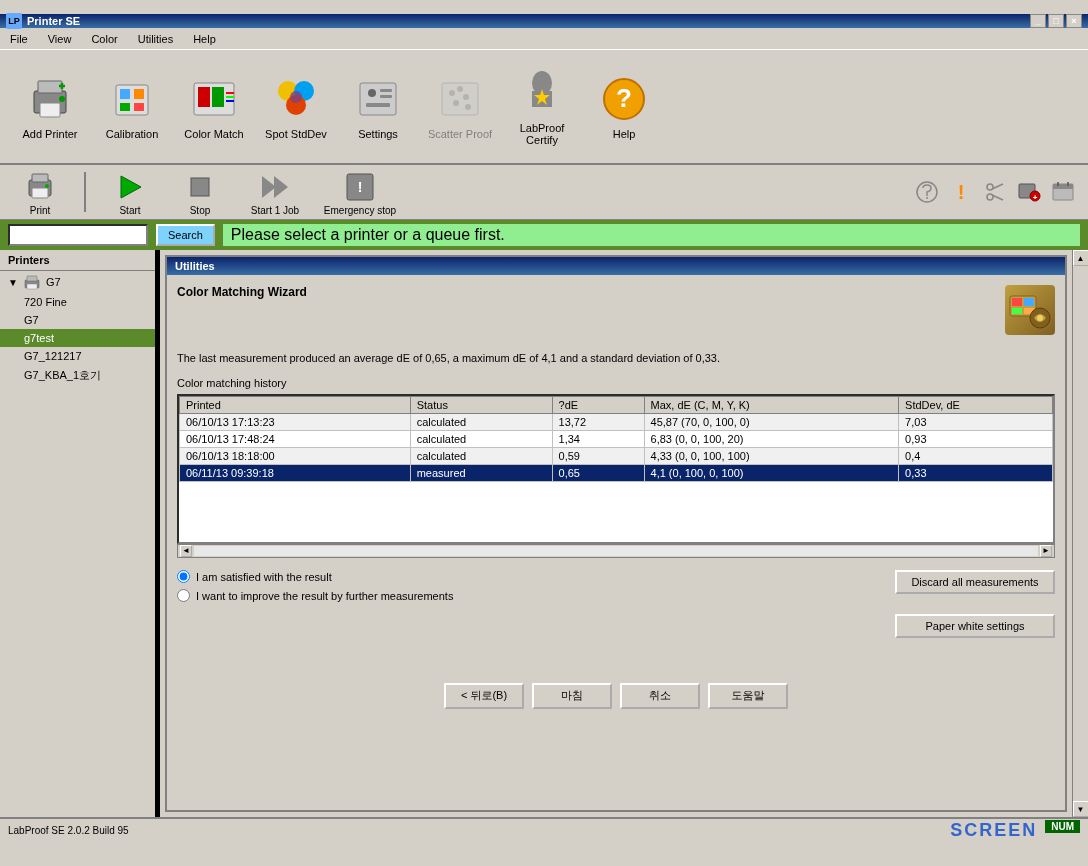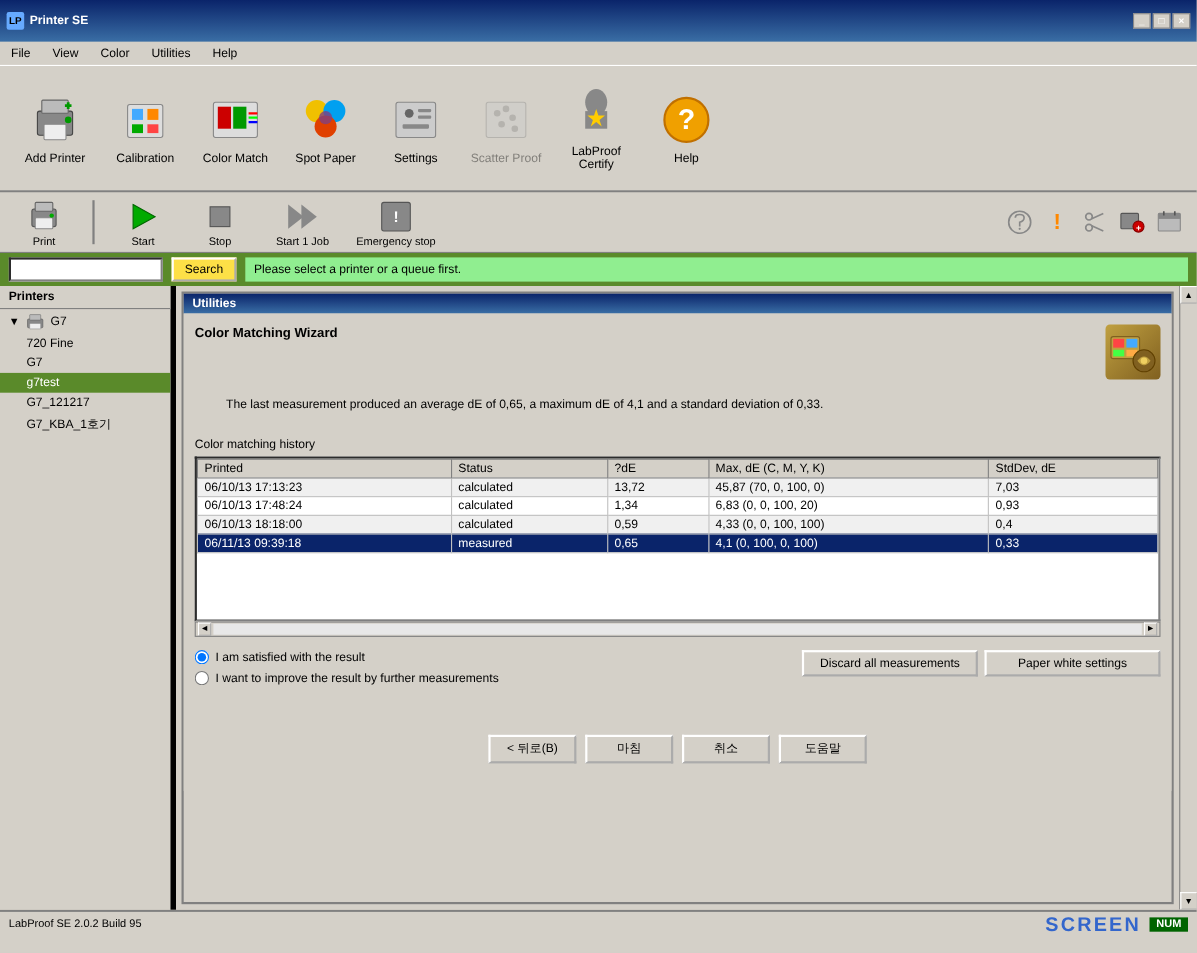--- a/index.html
+++ b/index.html
@@ -2,27 +2,28 @@
 <html><head>
   <meta charset="utf-8">
   <style>
     * { margin: 0; padding: 0; box-sizing: border-box; }
     body { width: 1088px; height: 866px; font-family: 'Arial', sans-serif; font-size: 11px; background: #d4d0c8; overflow: hidden; }
 
     
     #titlebar {
       background: linear-gradient(to bottom, #0a246a, #3a6ea5);
       color: white;
-      height: 38px;
+      height: 14px;
       display: flex;
       align-items: center;
       padding: 0 6px;
       font-size: 11px;
       font-weight: bold;
       user-select: none;
+      margin-top: 14px;
     }
     #titlebar-icon { width: 16px; height: 16px; margin-right: 5px; background: #6af; border-radius: 2px; font-size: 9px; display: flex; align-items: center; justify-content: center; color: #000; }
     #titlebar-title { flex: 1; }
     #titlebar-buttons { display: flex; gap: 2px; }
     .title-btn { width: 16px; height: 14px; background: #d4d0c8; border: 1px solid #888; display: flex; align-items: center; justify-content: center; font-size: 9px; cursor: pointer; }
 
     
     #menubar {
       background: #d4d0c8;
       height: 22px;
@@ -87,22 +88,22 @@
     
     #searchbar {
       background: #5a8a2a;
       height: 30px;
       display: flex;
       align-items: center;
       padding: 0 8px;
       gap: 8px;
     }
     #search-input { width: 140px; height: 22px; border: 2px inset #808080; padding: 2px 4px; font-size: 11px; background: white; }
-    #search-btn { height: 22px; padding: 0 10px; font-size: 11px; background: #fde047; border: 2px outset #fff; cursor: pointer; }
-    #search-msg { color: #000; font-size: 11px; background: #90ee90; padding: 2px 8px; flex: 1; height: 22px; display: flex; align-items: center; }
+    #search-btn { height: 22px; padding: 0 10px; font-size: 11px; background: #7dd3fc; border: 2px outset #fff; cursor: pointer; }
+    #search-msg { color: #000; font-size: 16px; background: #90ee90; padding: 2px 8px; flex: 1; height: 22px; display: flex; align-items: center; }
 
     
     #main-area {
       display: flex;
       height: calc(866px - 22px - 22px - 115px - 55px - 30px - 25px);
       background: #d4d0c8;
     }
 
     
     #sidebar {
@@ -168,23 +169,22 @@
       background: linear-gradient(135deg, #c0a040, #806020);
       border-radius: 4px;
       display: flex;
       align-items: center;
       justify-content: center;
       font-size: 20px;
     }
     #stat-text {
       font-size: 11px;
       line-height: 1.5;
-      margin-bottom: 21px;
+      margin-bottom: 10px;
       max-width: 600px;
-      text-align: center;
     }
     #history-title { font-size: 11px; margin-bottom: 5px; }
 
     
     #history-table-container {
       border: 2px inset #808080;
       background: white;
       height: 170px;
       overflow-y: auto;
       overflow-x: auto;
@@ -210,21 +210,21 @@
     
     #options-area {
       margin-top: 12px;
       display: flex;
       justify-content: space-between;
       align-items: flex-start;
     }
     #radio-group { display: flex; flex-direction: column; gap: 6px; }
     .radio-option { display: flex; align-items: flex-end; gap: 6px; font-size: 11px; cursor: pointer; }
     .radio-option input[type=radio] { cursor: pointer; }
-    #action-buttons { display: flex; flex-direction: row; gap: 6px; align-items: center; }
+    #action-buttons { display: flex; flex-direction: column; gap: 20px; align-items: center; }
     .action-btn {
       width: 160px;
       height: 24px;
       background: #d4d0c8;
       border: 2px outset #fff;
       font-size: 11px;
       cursor: pointer;
       text-align: center;
     }
 
@@ -251,21 +251,21 @@
       height: 25px;
       display: flex;
       align-items: center;
       justify-content: space-between;
       padding: 0 8px;
       border-top: 2px solid #808080;
       font-size: 10px;
     }
     #statusbar-right {
       display: flex;
-      align-items: center;
+      align-items: flex-start;
       gap: 8px;
       margin-left: 28px;
     }
     #screen-logo {
       font-size: 18px;
       font-weight: bold;
       color: #3366cc;
       letter-spacing: 2px;
     }
     #num-badge {
@@ -366,21 +366,21 @@
 
   <div class="tool-btn">
     <div class="tool-icon">
       <svg width="48" height="48" viewBox="0 0 48 48">
         <circle cx="16" cy="16" r="10" fill="#f0c000"></circle>
         <circle cx="32" cy="16" r="10" fill="#00a0f0"></circle>
         <circle cx="24" cy="30" r="10" fill="#e04000"></circle>
         <circle cx="24" cy="22" r="6" fill="#804080" opacity="0.8"></circle>
       </svg>
     </div>
-    <span class="tool-label">Spot Paper</span>
+    <span class="tool-label">Spot StdDev</span>
   </div>
 
   <div class="tool-btn">
     <div class="tool-icon">
       <svg width="48" height="48" viewBox="0 0 48 48">
         <rect x="6" y="8" width="36" height="32" rx="2" fill="#ccc" stroke="#888" stroke-width="1"></rect>
         <circle cx="18" cy="18" r="4" fill="#666"></circle>
         <rect x="12" y="28" width="24" height="4" rx="1" fill="#888"></rect>
         <rect x="26" y="14" width="12" height="3" rx="1" fill="#888"></rect>
         <rect x="26" y="20" width="12" height="3" rx="1" fill="#888"></rect>

